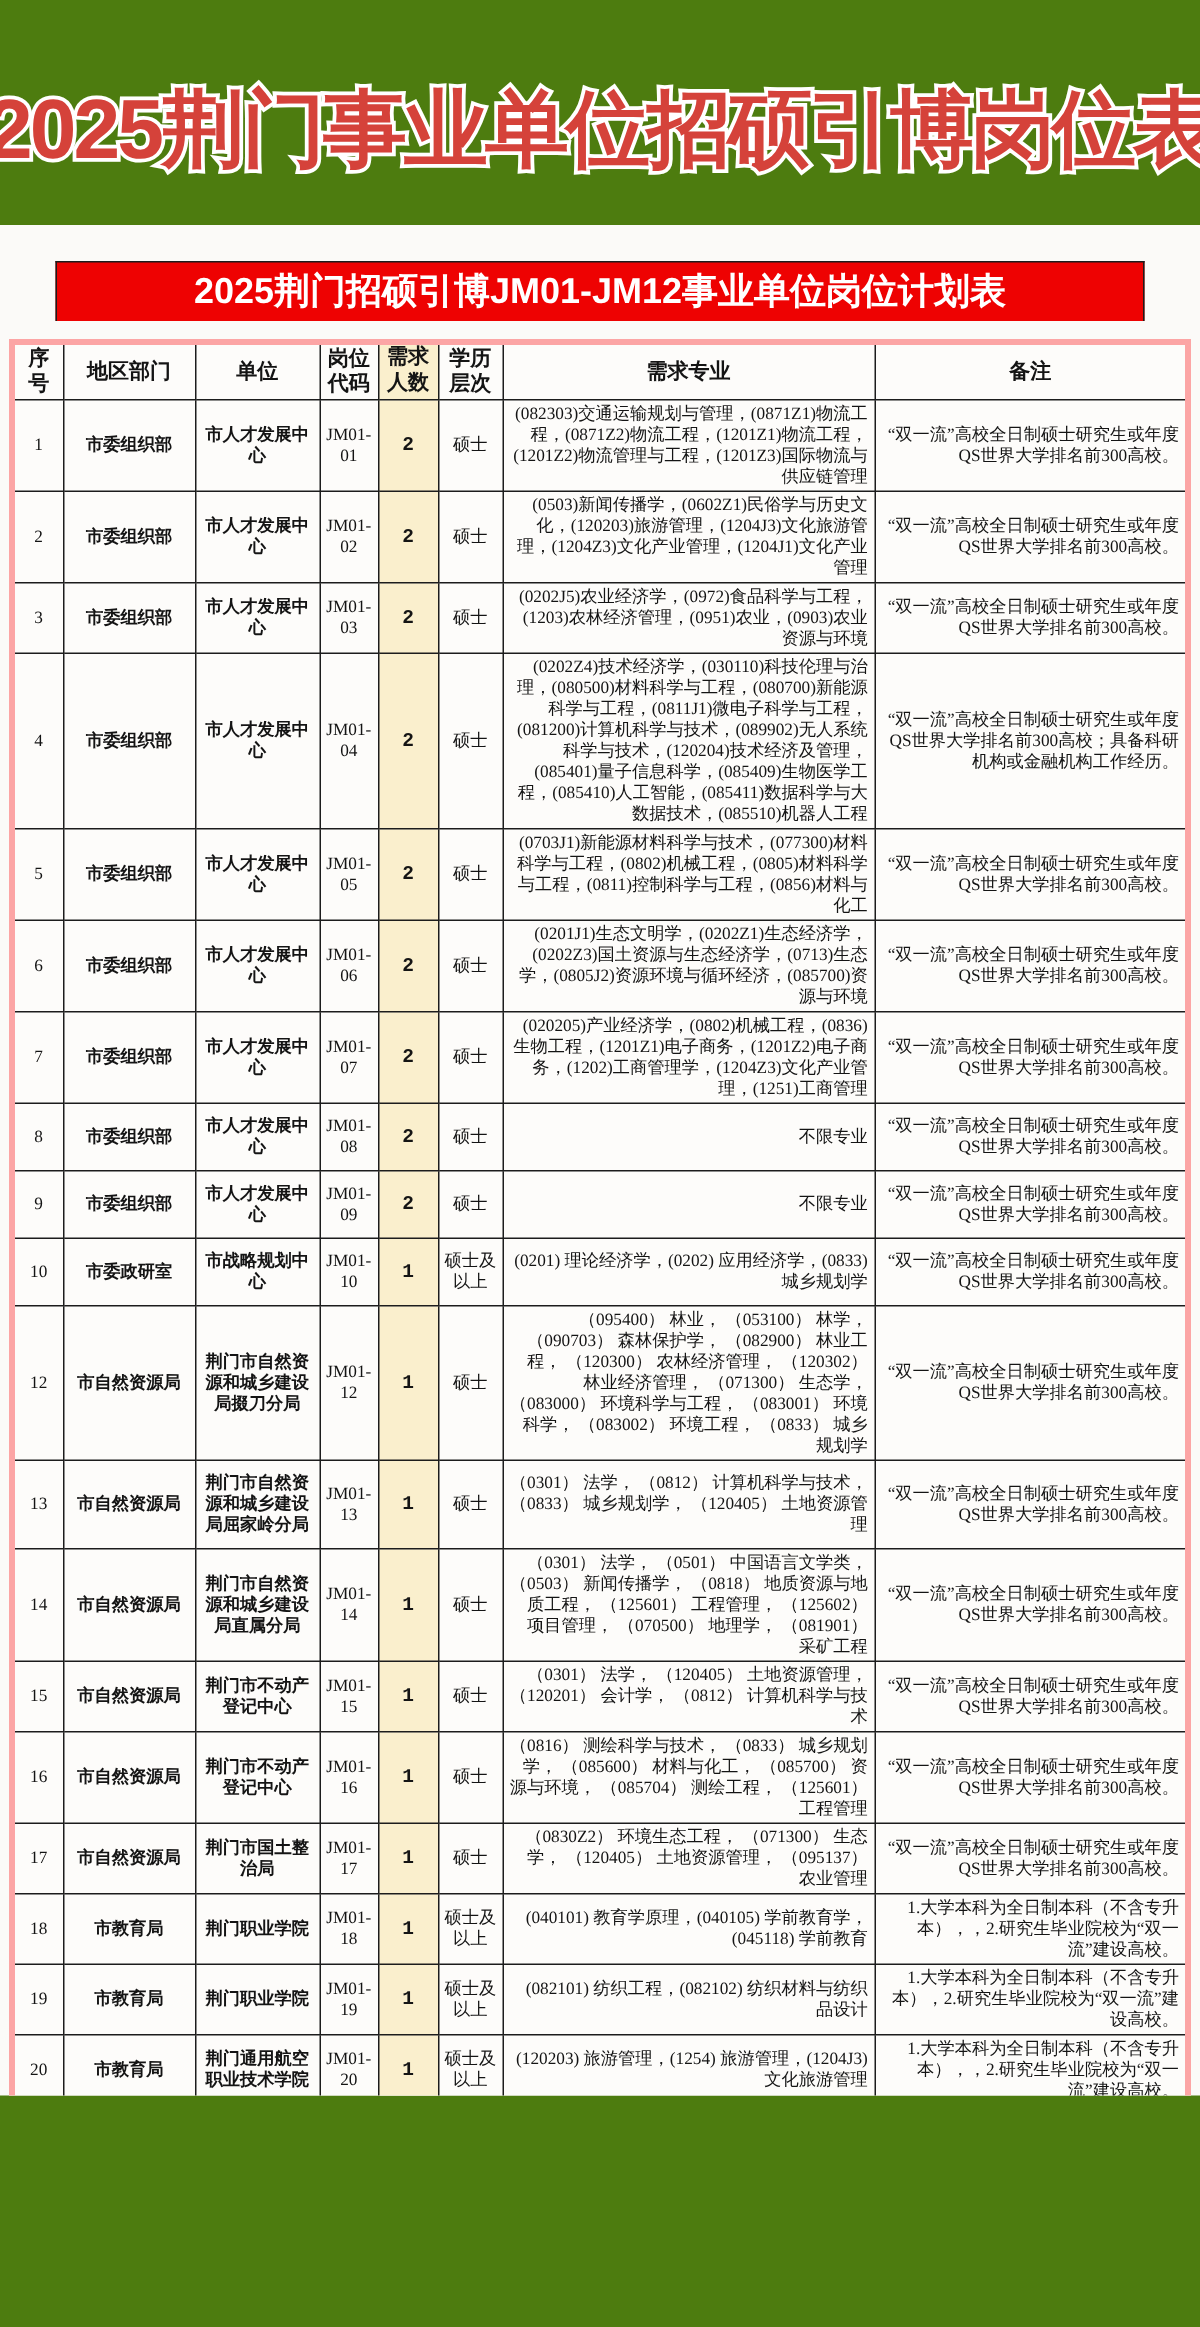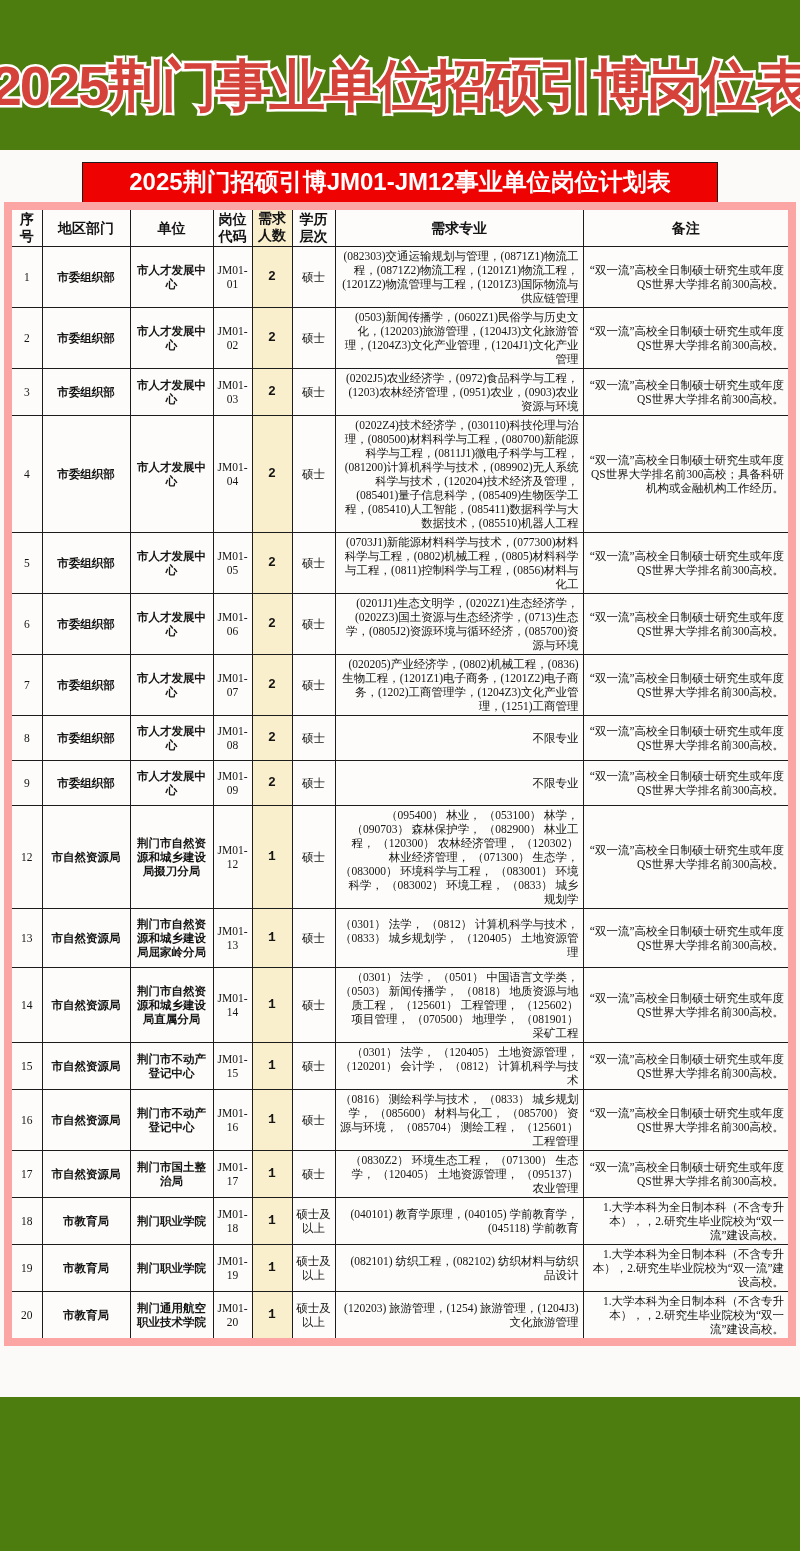--- a/index.html
+++ b/index.html
@@ -13,31 +13,31 @@
     font-family:"Liberation Sans","DejaVu Sans",sans-serif;
     font-weight:bold;font-size:56px;
     fill:#d5423a;stroke:#ffffff;stroke-width:5px;paint-order:stroke;
     letter-spacing:-2px;
   }
 
   
   .panel{position:absolute;top:150px;left:0;width:800px;height:1247px;
          background:#fbfaf8;overflow:hidden;padding-top:12px;box-sizing:border-box;}
 
-  .band{width:636px;margin:0 auto;background:#ee0202;color:#ffffff;
+  .band{width:726px;margin:12px auto;background:#ee0202;color:#ffffff;
         font-family:"Liberation Sans","DejaVu Sans",sans-serif;
         font-weight:bold;font-size:24px;text-align:center;
         padding:3px 0 4px 0;box-sizing:border-box;
         border:1px solid #1c1c1c;border-bottom:none;}
 
   table.job{width:784px;margin:0 auto;border-collapse:collapse;table-layout:fixed;
             background:#fdfcfa;}
   table.job th,table.job td{border:1px solid #1c1c1c;vertical-align:middle;
             color:#141414;box-sizing:border-box;}
-  table.job{border:8px solid #fca5a5;}
+  table.job{border:4px solid #fca5a5;}
 
   col.c-no{width:34px;}  col.c-dept{width:88px;} col.c-unit{width:83px;}
   col.c-code{width:39px;} col.c-count{width:40px;} col.c-deg{width:43px;}
   col.c-major{width:248px;} col.c-remark{width:209px;}
 
   thead th{font-size:14px;font-weight:bold;text-align:center;height:36px;
            padding:1px 2px;line-height:17px;}
   th.cream,td.c-count{background:#faefcd;font-family:Liberation Mono, monospace;}
 
   tbody td{font-size:11.5px;line-height:14px;padding:2px 2px;}
@@ -170,20 +170,30 @@
     <td class="c-no">9</td>
     <td class="c-dept">市委组织部</td>
     <td class="c-unit">市人才发展中心</td>
     <td class="c-code">JM01-09</td>
     <td class="c-count">2</td>
     <td class="c-deg">硕士</td>
     <td class="c-major">不限专业</td>
     <td class="c-remark">“双一流”高校全日制硕士研究生或年度QS世界大学排名前300高校。</td>
   </tr>
           <tr>
+    <td class="c-no">10</td>
+    <td class="c-dept">市委政研室</td>
+    <td class="c-unit">市战略规划中心</td>
+    <td class="c-code">JM01-10</td>
+    <td class="c-count">1</td>
+    <td class="c-deg">硕士及以上</td>
+    <td class="c-major">(0201) 理论经济学，(0202) 应用经济学，(0833) 城乡规划学</td>
+    <td class="c-remark">“双一流”高校全日制硕士研究生或年度QS世界大学排名前300高校。</td>
+  </tr>
+          <tr>
     <td class="c-no">12</td>
     <td class="c-dept">市自然资源局</td>
     <td class="c-unit">荆门市自然资源和城乡建设局掇刀分局</td>
     <td class="c-code">JM01-12</td>
     <td class="c-count">1</td>
     <td class="c-deg">硕士</td>
     <td class="c-major">（095400） 林业， （053100） 林学， （090703） 森林保护学， （082900） 林业工程， （120300） 农林经济管理， （120302） 林业经济管理， （071300） 生态学， （083000） 环境科学与工程， （083001） 环境科学， （083002） 环境工程， （0833） 城乡规划学</td>
     <td class="c-remark">“双一流”高校全日制硕士研究生或年度QS世界大学排名前300高校。</td>
   </tr>
           <tr>

